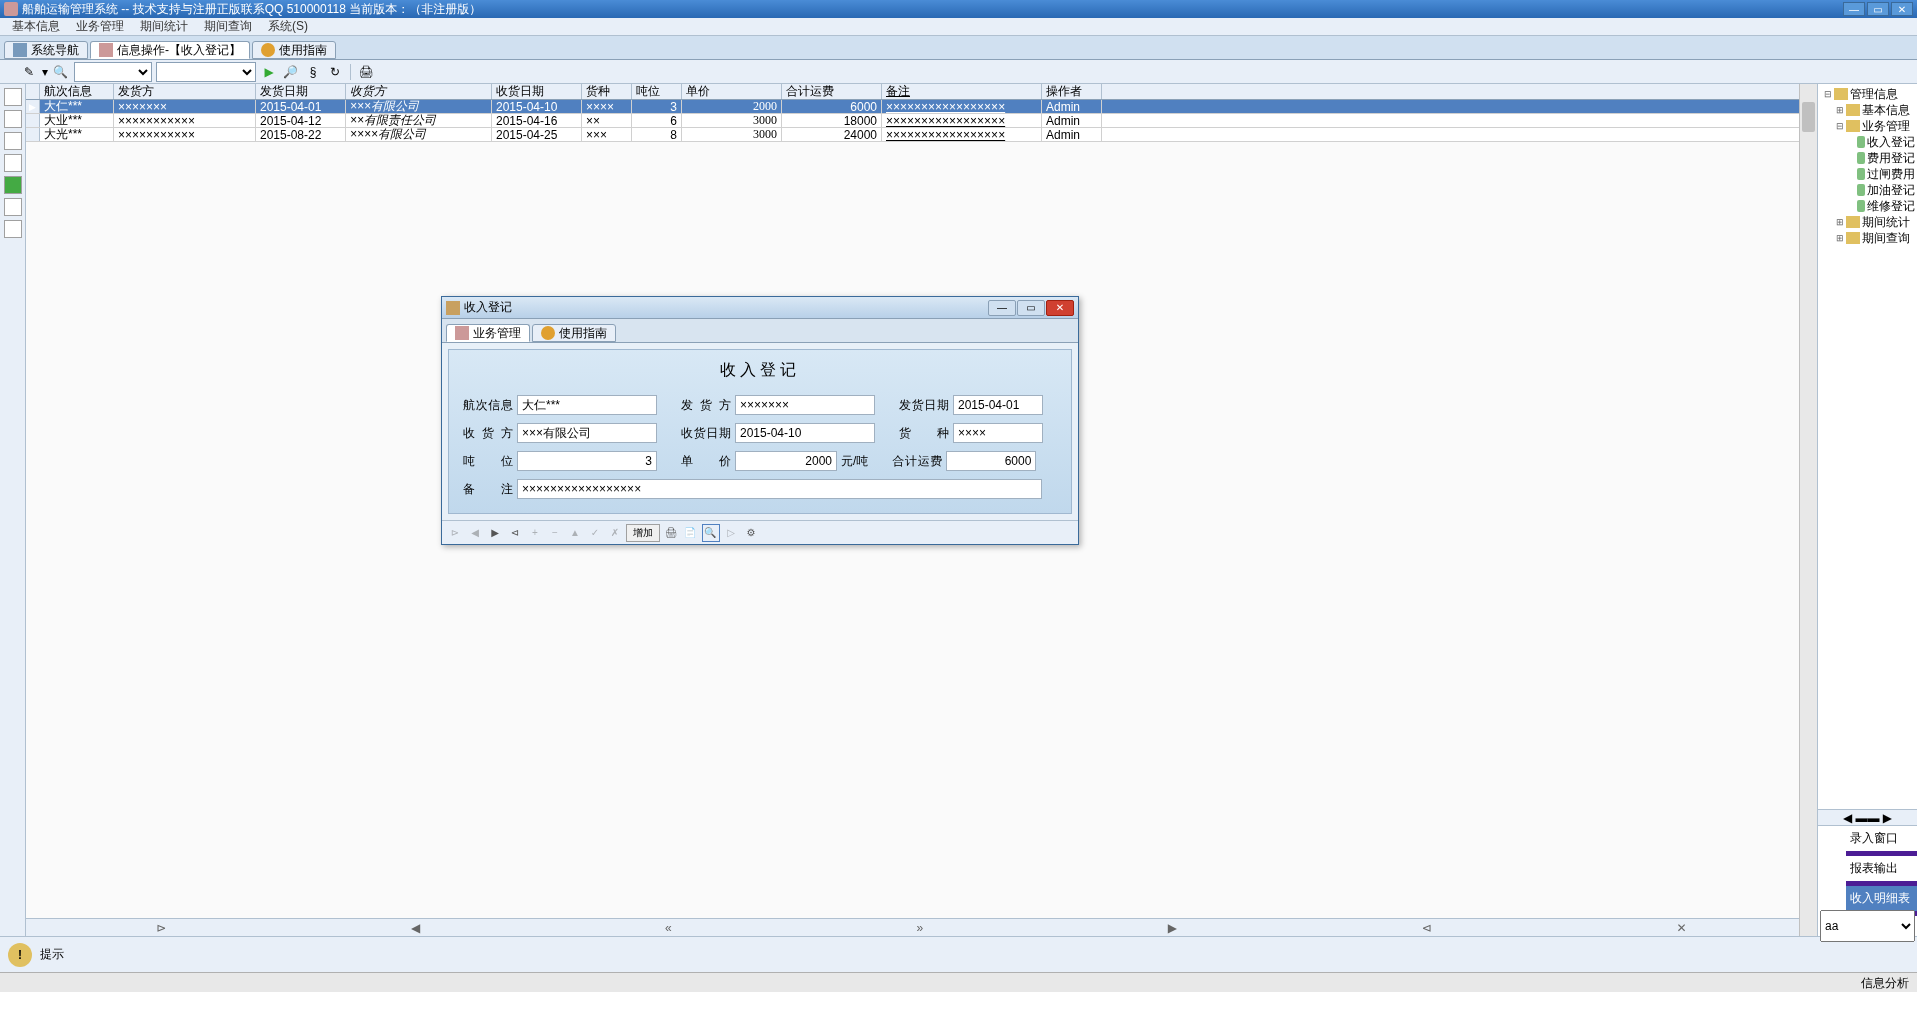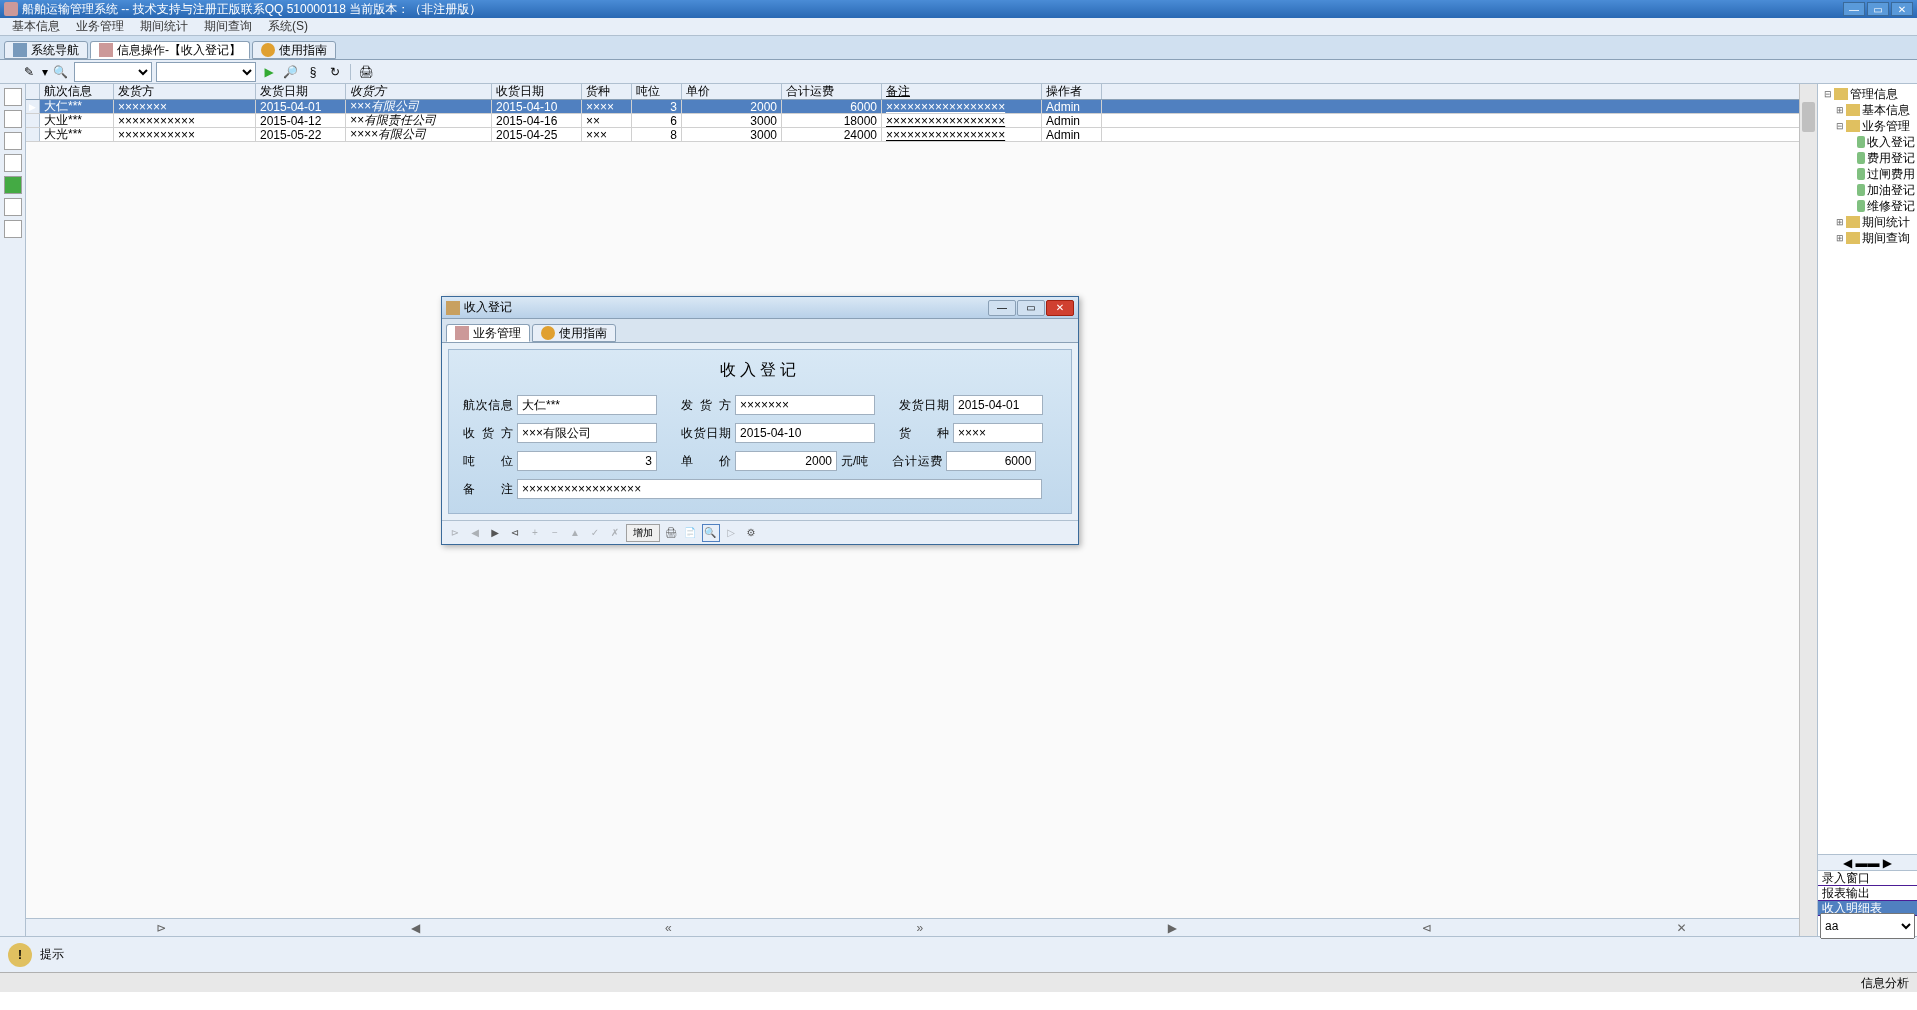--- a/index.html
+++ b/index.html
@@ -49,44 +49,44 @@
     .grid-row .cell.num { justify-content: flex-end; }
     .grid-marker { width: 14px; background: #e8eff8; border-right: 1px solid #b0c0d0; display: flex; align-items: center; justify-content: center; font-size: 9px; }
     
     .col-c0 { width: 74px; }
     .col-c1 { width: 142px; }
     .col-c2 { width: 90px; }
     .col-c3 { width: 146px; font-style: italic; }
     .col-c4 { width: 90px; }
     .col-c5 { width: 50px; }
     .col-c6 { width: 50px; }
-    .col-c7 { width: 100px; }
+    .col-c7 { width: 100px; font-family: Liberation Serif, serif; }
     .col-c8 { width: 100px; }
     .col-c9 { width: 160px; text-decoration: underline; }
     .col-c10 { width: 60px; }
     
     .grid-scroll { flex: 1; background: #fafafa; }
     .grid-scrollbar { height: 18px; background: #e8eff8; border-top: 1px solid #b0c0d0; display: flex; align-items: center; padding: 0 8px; position: relative; justify-content: space-around; font-size: 10px; color: #666; }
     
     
     .right-panel { width: 100px; background: #fff; border-left: 1px solid #b0c0d0; display: flex; flex-direction: column; }
     .tree { flex: 1; padding: 2px; overflow: hidden; }
     .tree-node { display: flex; align-items: center; height: 16px; padding-left: 4px; }
     .tree-node .exp { width: 10px; font-size: 9px; color: #666; }
     .tree-node .folder { width: 14px; height: 12px; background: #e0c060; margin-right: 2px; }
     .tree-node .leaf { width: 12px; height: 12px; background: #80c080; margin-right: 2px; border-radius: 2px; }
     .tree-node .lbl { white-space: nowrap; }
     .tree .lvl2 { padding-left: 16px; }
     .tree .lvl3 { padding-left: 30px; }
     .right-panel .hscroll { height: 16px; background: #e8eff8; border-top: 1px solid #b0c0d0; display: flex; align-items: center; justify-content: center; }
     .right-bottom { border-top: 1px solid #b0c0d0; }
-    .right-bottom .bitem { height: 15px; display: flex; align-items: center; padding: 0 4px; border-bottom: 1px solid #4c1d95; }
+    .right-bottom .bitem { height: 30px; display: flex; align-items: center; padding: 0 4px; border-bottom: 5px solid #4c1d95; margin-left: 28px; }
     .right-bottom .bitem.sel { background: #5080c0; color: #fff; }
     .right-bottom-combo { height: 20px; display: flex; align-items: center; padding: 0 2px; }
-    .right-bottom-combo select { width: 100%; height: 26px; }
+    .right-bottom-combo select { width: 100%; height: 32px; }
     
     
     .status-bar { height: 36px; background: #e8eff8; border-top: 1px solid #b0c0d0; display: flex; align-items: center; padding: 0 8px; }
     .status-bar .icon { width: 24px; height: 24px; background: #e0c060; border-radius: 50%; margin-right: 8px; display: flex; align-items: center; justify-content: center; font-weight: bold; }
     .status-bar .label { margin-right: 8px; }
     .status-bar .text { line-height: 1.3; }
     
     .bottom-bar { height: 20px; background: #e8e8e8; border-top: 1px solid #b0b0b0; display: flex; align-items: flex-end; justify-content: flex-end; padding: 0 8px; }
     
     
@@ -222,21 +222,21 @@
           <div class="cell col-c6 num">6</div>
           <div class="cell col-c7 num">3000</div>
           <div class="cell col-c8 num">18000</div>
           <div class="cell col-c9">×××××××××××××××××</div>
           <div class="cell col-c10">Admin</div>
         </div>
         <div class="grid-row">
           <div class="grid-marker"></div>
           <div class="cell col-c0">大光***</div>
           <div class="cell col-c1">×××××××××××</div>
-          <div class="cell col-c2">2015-05-22</div>
+          <div class="cell col-c2">2015-08-22</div>
           <div class="cell col-c3">××××有限公司</div>
           <div class="cell col-c4">2015-04-25</div>
           <div class="cell col-c5">×××</div>
           <div class="cell col-c6 num">8</div>
           <div class="cell col-c7 num">3000</div>
           <div class="cell col-c8 num">24000</div>
           <div class="cell col-c9">×××××××××××××××××</div>
           <div class="cell col-c10">Admin</div>
         </div>
       </div>

